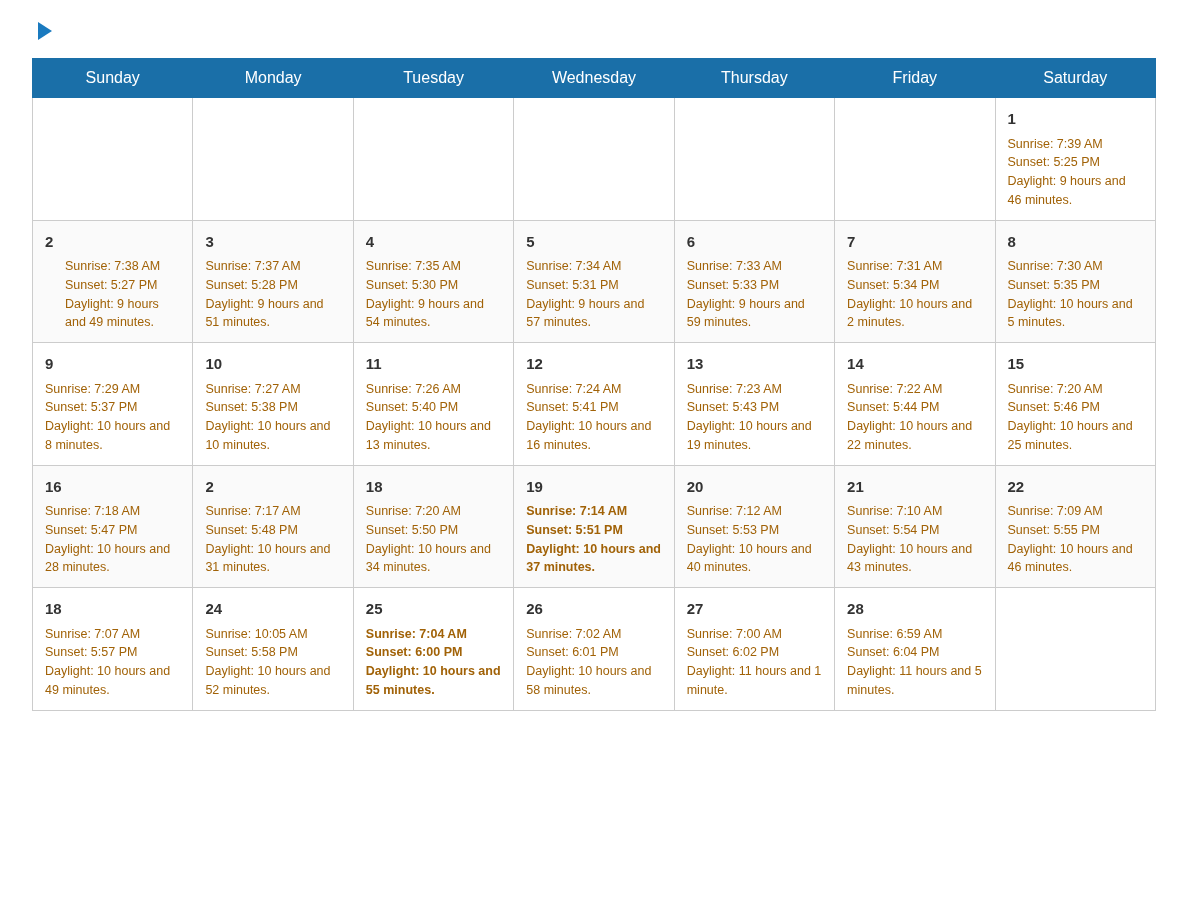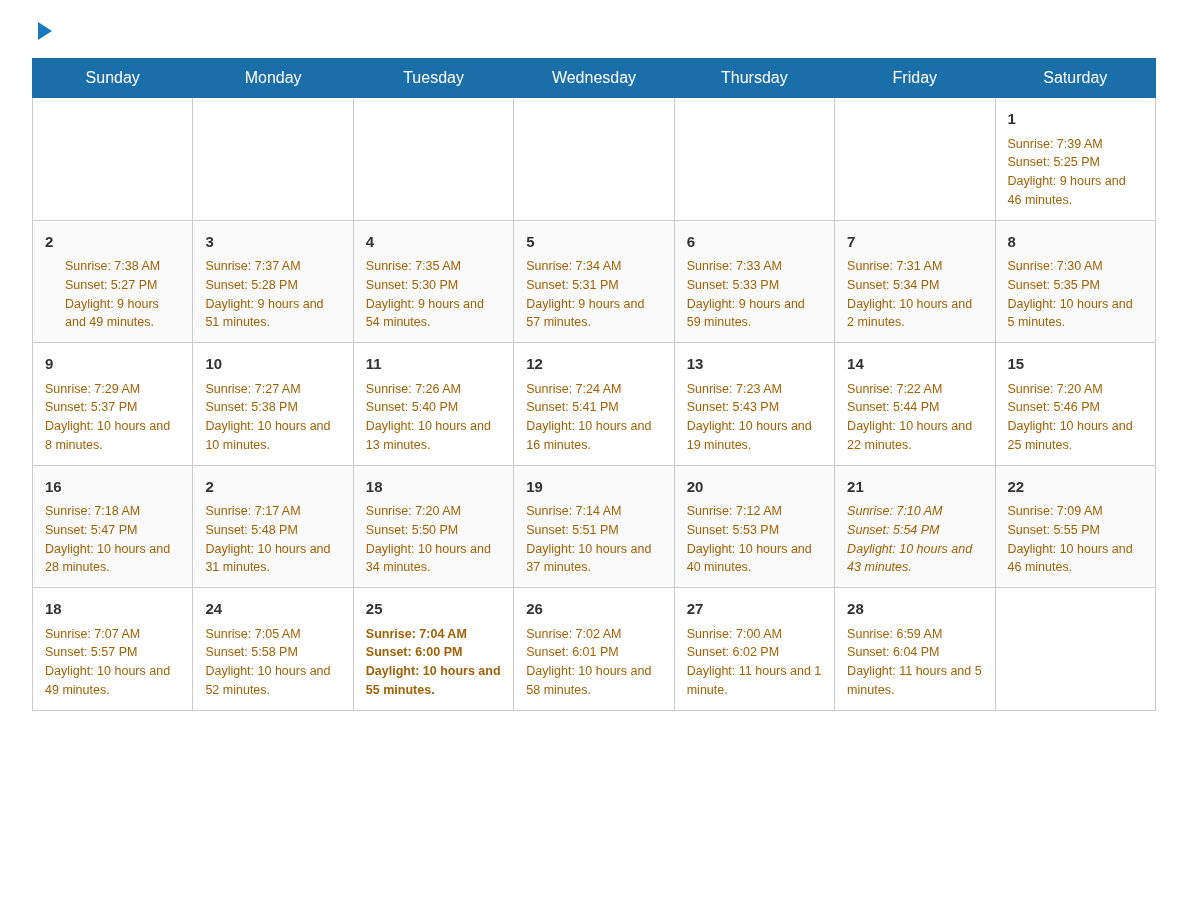--- a/index.html
+++ b/index.html
@@ -242,53 +242,53 @@
 Daylight: 10 hours and 31 minutes.</div>
         </td>
         <td>
           <span class="day-number">18</span>
           <div class="day-info" style="white-space: pre-line;">Sunrise: 7:20 AM
 Sunset: 5:50 PM
 Daylight: 10 hours and 34 minutes.</div>
         </td>
         <td>
           <span class="day-number">19</span>
-          <div class="day-info" style="white-space: pre-line;">Sunrise: 7:14 AM
+          <div class="day-info" style="white-space: pre-line; font-weight: bold;">Sunrise: 7:14 AM
 Sunset: 5:51 PM
 Daylight: 10 hours and 37 minutes.</div>
         </td>
         <td>
           <span class="day-number">20</span>
           <div class="day-info" style="white-space: pre-line;">Sunrise: 7:12 AM
 Sunset: 5:53 PM
 Daylight: 10 hours and 40 minutes.</div>
         </td>
         <td>
           <span class="day-number">21</span>
-          <div class="day-info" style="white-space: pre-line; font-style: italic;">Sunrise: 7:10 AM
+          <div class="day-info" style="white-space: pre-line;">Sunrise: 7:10 AM
 Sunset: 5:54 PM
 Daylight: 10 hours and 43 minutes.</div>
         </td>
         <td>
           <span class="day-number">22</span>
           <div class="day-info" style="white-space: pre-line;">Sunrise: 7:09 AM
 Sunset: 5:55 PM
 Daylight: 10 hours and 46 minutes.</div>
         </td>
       </tr>
       <tr>
         <td>
           <span class="day-number">18</span>
           <div class="day-info" style="white-space: pre-line;">Sunrise: 7:07 AM
 Sunset: 5:57 PM
 Daylight: 10 hours and 49 minutes.</div>
         </td>
         <td>
           <span class="day-number">24</span>
-          <div class="day-info" style="white-space: pre-line;">Sunrise: 7:05 AM
+          <div class="day-info" style="white-space: pre-line;">Sunrise: 10:05 AM
 Sunset: 5:58 PM
 Daylight: 10 hours and 52 minutes.</div>
         </td>
         <td>
           <span class="day-number">25</span>
           <div class="day-info" style="white-space: pre-line; font-weight: bold;">Sunrise: 7:04 AM
 Sunset: 6:00 PM
 Daylight: 10 hours and 55 minutes.</div>
         </td>
         <td>

